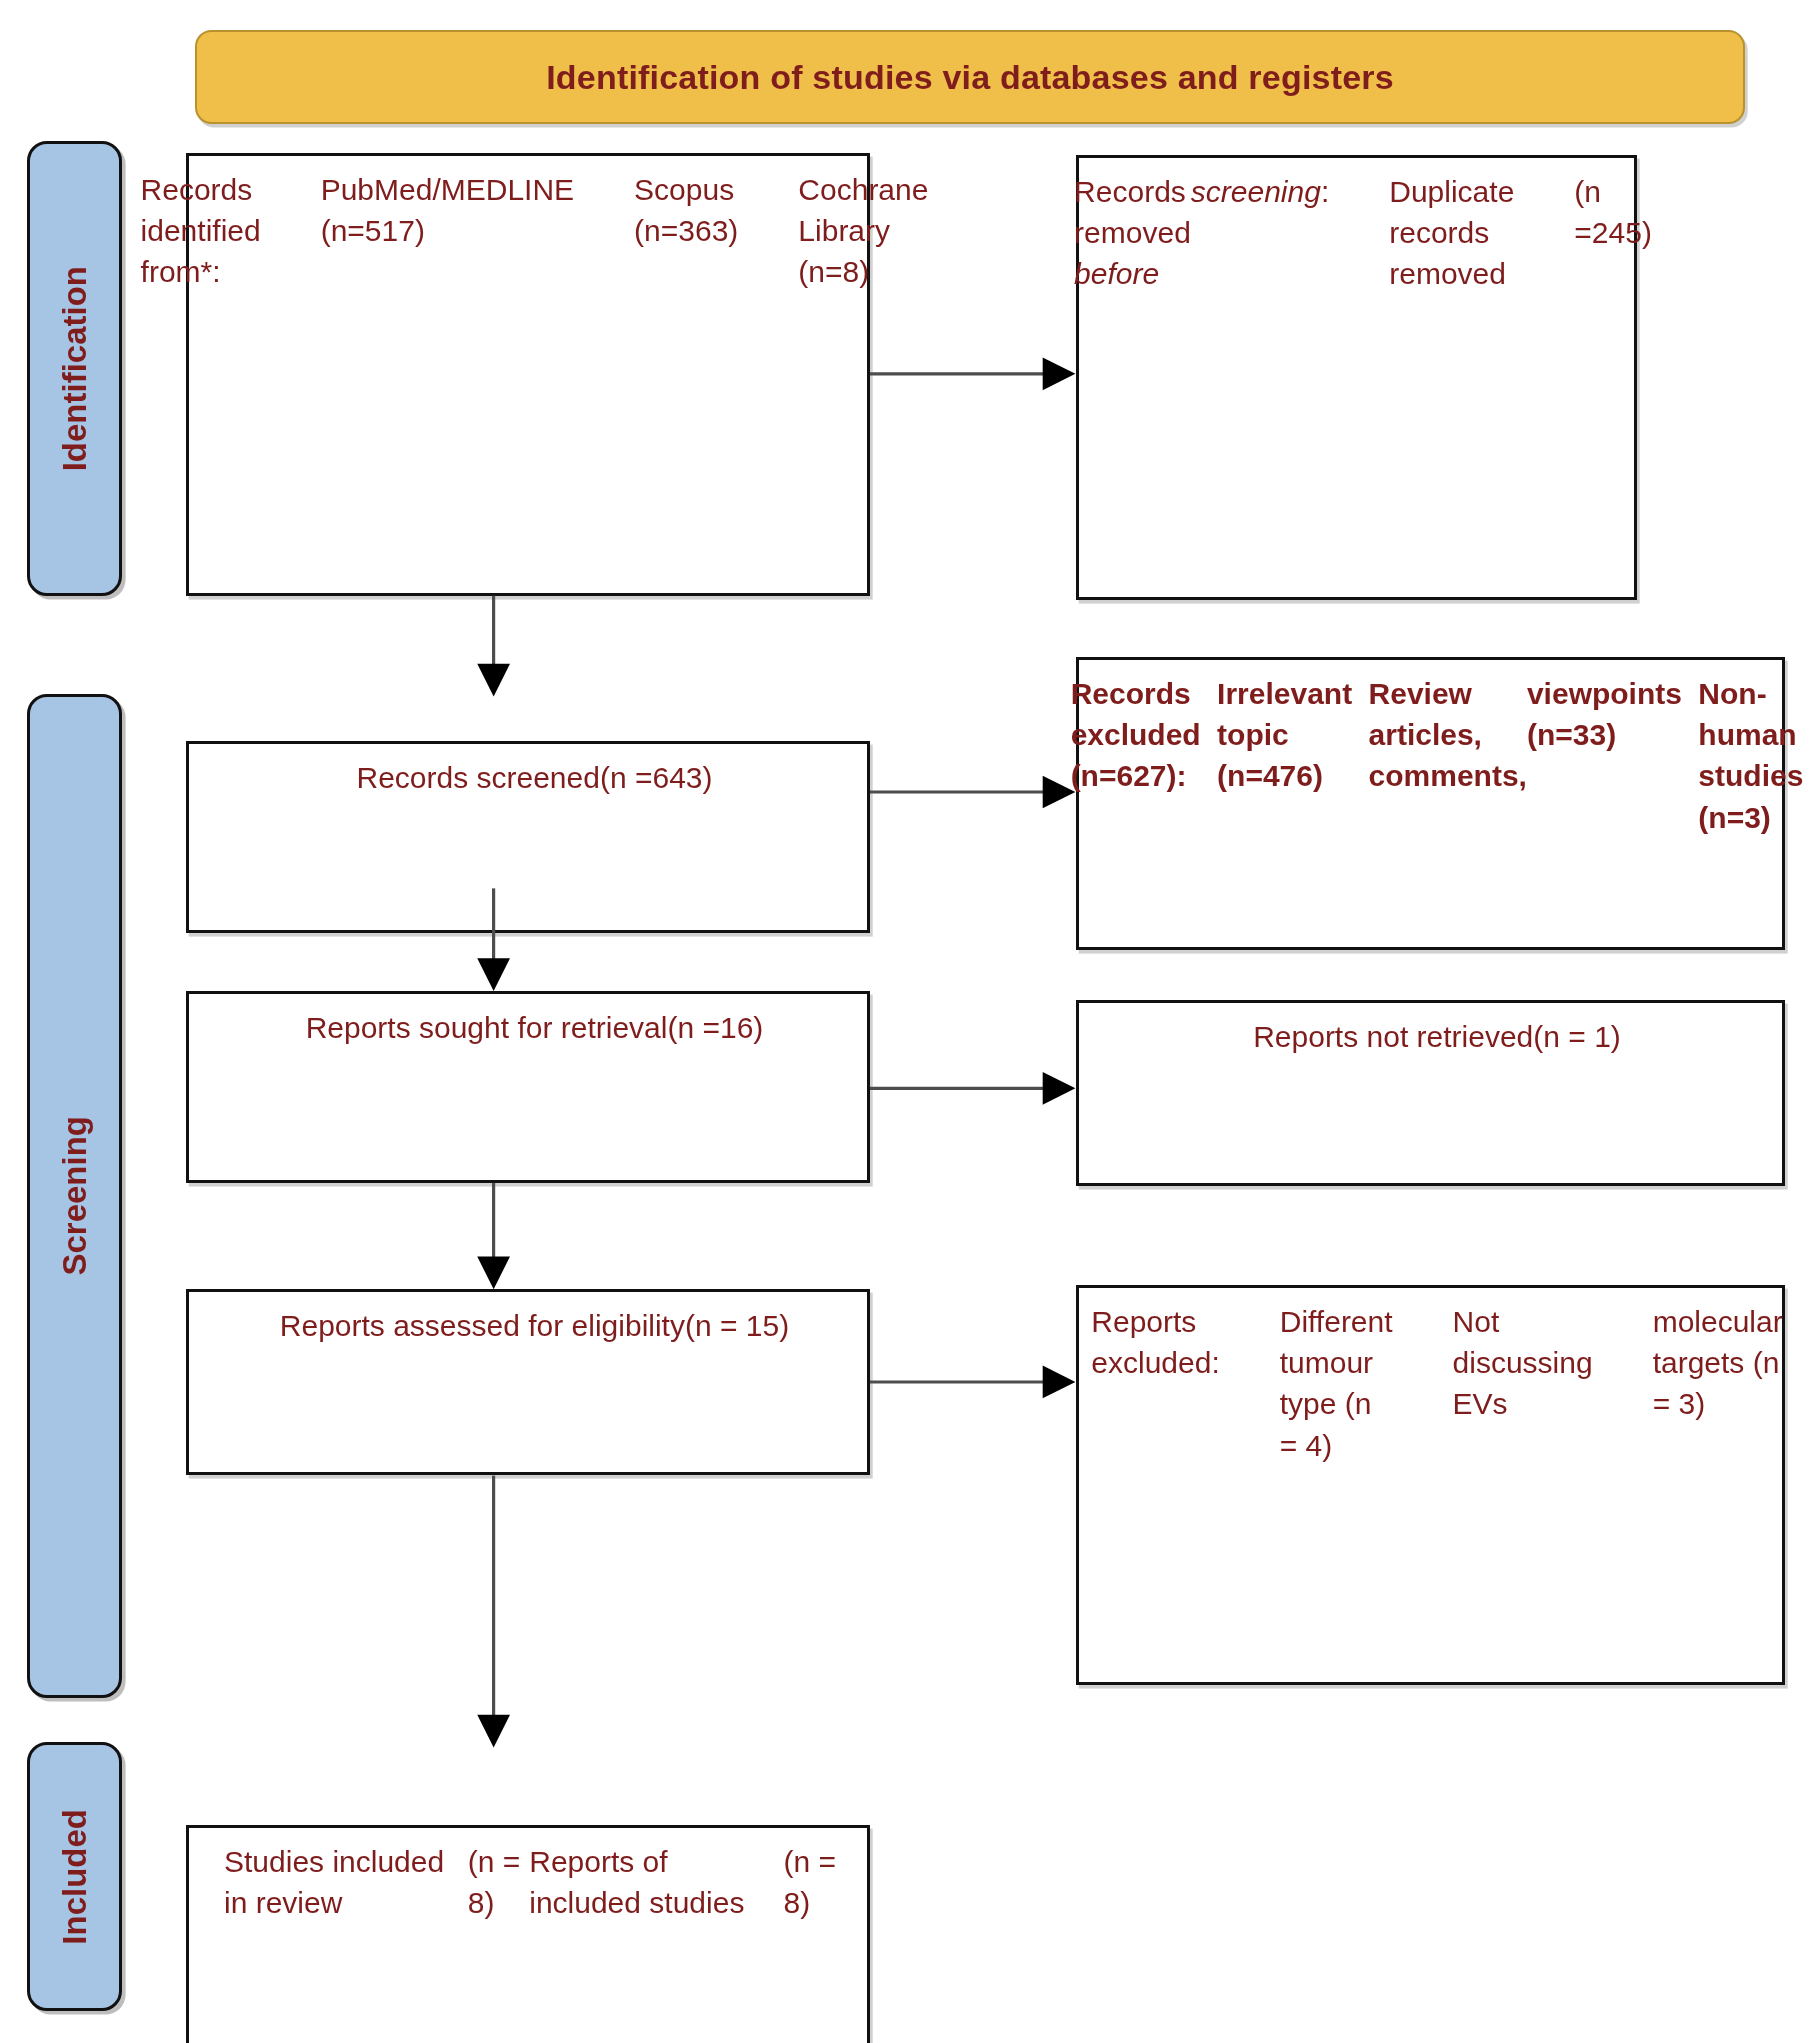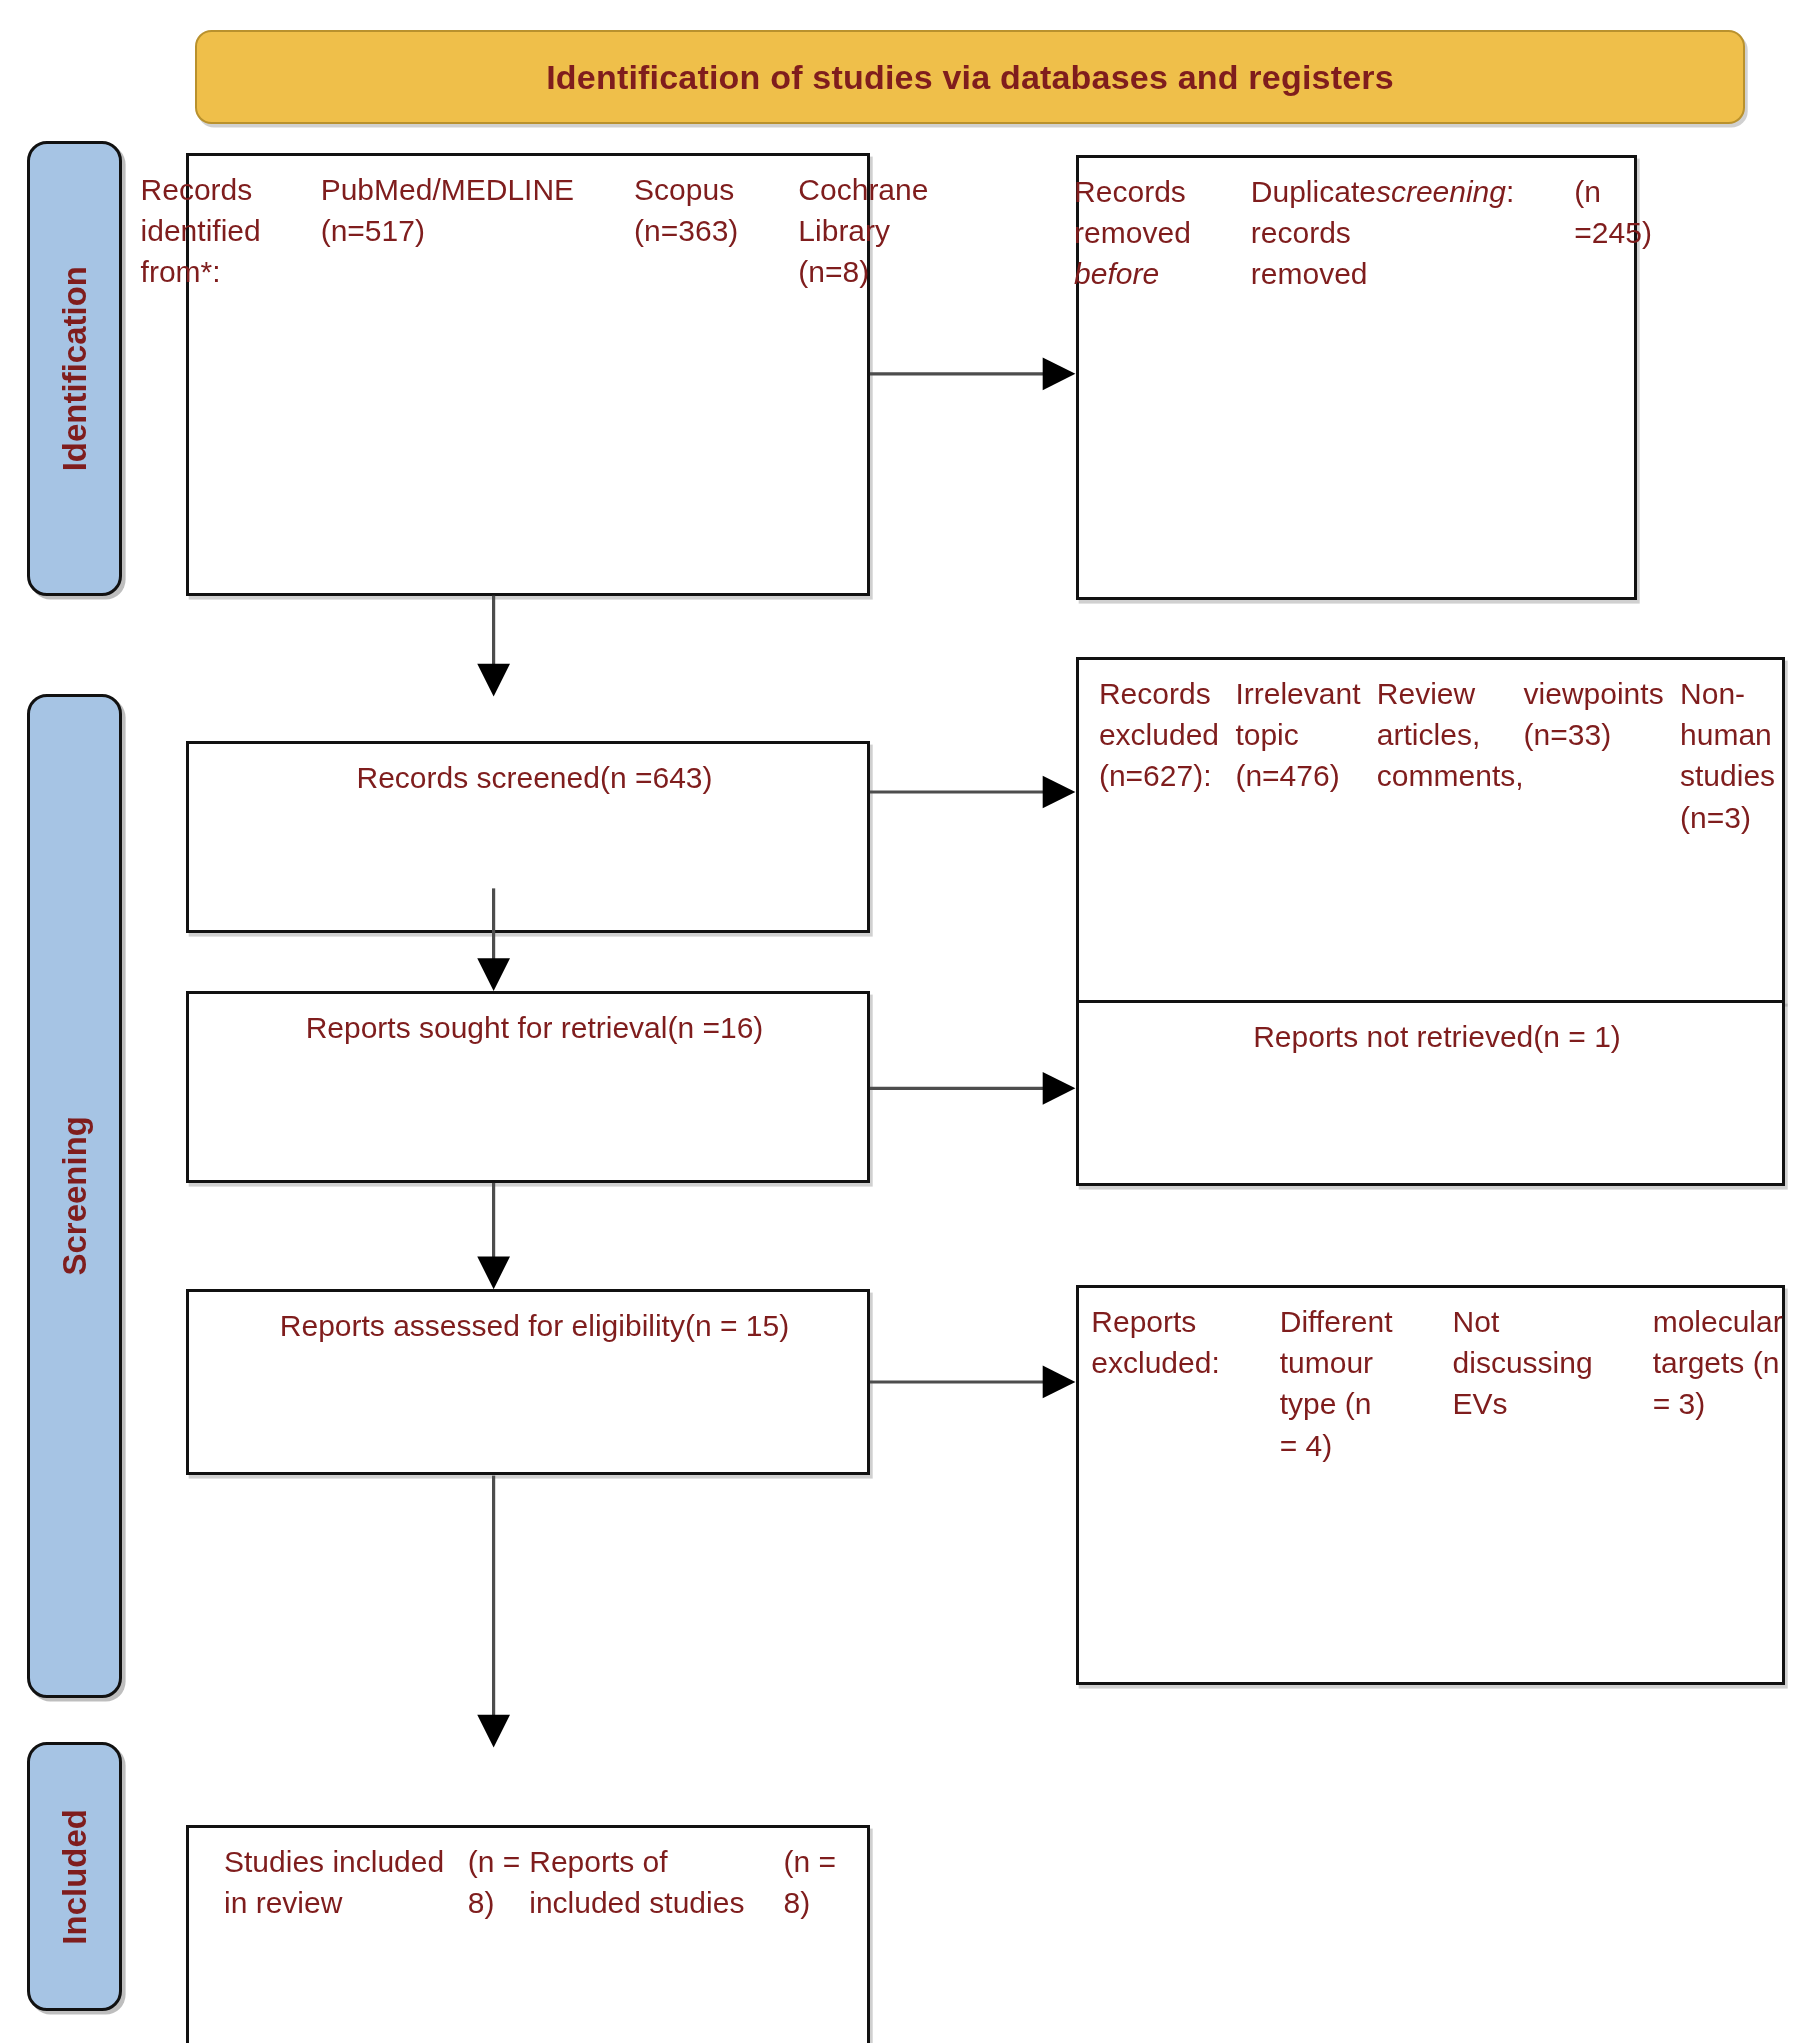--- a/index.html
+++ b/index.html
@@ -61,21 +61,21 @@
   .flowbox .indent-0{margin-left:0;}
   .flowbox .indent-1{margin-left:16.4px;}
   .flowbox .indent-2{margin-left:60px;}
   .flowbox .italic{font-style:italic;}
   .box-records-identified{left:186px;top:153px;width:684px;height:443px;}
   .box-records-screened{left:186px;top:696px;width:684px;height:192px;margin-top:45px;}
   .box-reports-sought{left:186px;top:991px;width:684px;height:192px;}
   .box-reports-assessed{left:186px;top:1289px;width:684px;height:186px;}
   .box-studies-included{left:186px;top:1825px;width:684px;height:261px;}
   .box-records-removed{left:1076px;top:155px;width:561px;height:445px;}
-  .box-records-excluded{left:1076px;top:657px;width:709px;height:346px;}
+  .box-records-excluded{left:1076px;top:657px;width:709px;height:293px;font-weight:bold;}
   .box-reports-not-retrieved{left:1076px;top:1000px;width:709px;height:186px;}
   .box-reports-excluded{left:1076px;top:1285px;width:709px;height:400px;}
   .arrows{position:absolute;left:0;top:0;width:1809px;height:2044px;pointer-events:none;}
   .arrows line{stroke:var(--arrow-line);stroke-width:3.5;}
   .arrows polygon{fill:var(--arrow-head);}
 </style>
 </head>
 <body>
 
 <div class="canvas">
@@ -95,22 +95,22 @@
   </div>
 
   <div class="flowbox box-records-identified">
       <div class="line indent-0"><span>Records identified from*:</span></div>
       <div class="line indent-2"><span>PubMed/MEDLINE (n=517)</span></div>
       <div class="line indent-2"><span>Scopus (n=363)</span></div>
       <div class="line indent-2"><span>Cochrane Library (n=8)</span></div>
     </div>
   <div class="flowbox box-records-removed">
       <div class="line indent-0"><span>Records removed </span><span class="italic">before</span></div>
+      <div class="line indent-0"><span class="italic">screening</span><span>:</span></div>
       <div class="line indent-2"><span>Duplicate records removed</span></div>
-      <div class="line indent-0"><span class="italic">screening</span><span>:</span></div>
       <div class="line indent-2"><span>(n =245)</span></div>
     </div>
   <div class="flowbox box-records-screened">
       <div class="line indent-0"><span>Records screened</span></div>
       <div class="line indent-0"><span>(n =643)</span></div>
     </div>
   <div class="flowbox box-records-excluded">
       <div class="line indent-0"><span>Records excluded (n=627):</span></div>
       <div class="line indent-1"><span>Irrelevant topic (n=476)</span></div>
       <div class="line indent-1"><span>Review articles, comments,</span></div>

